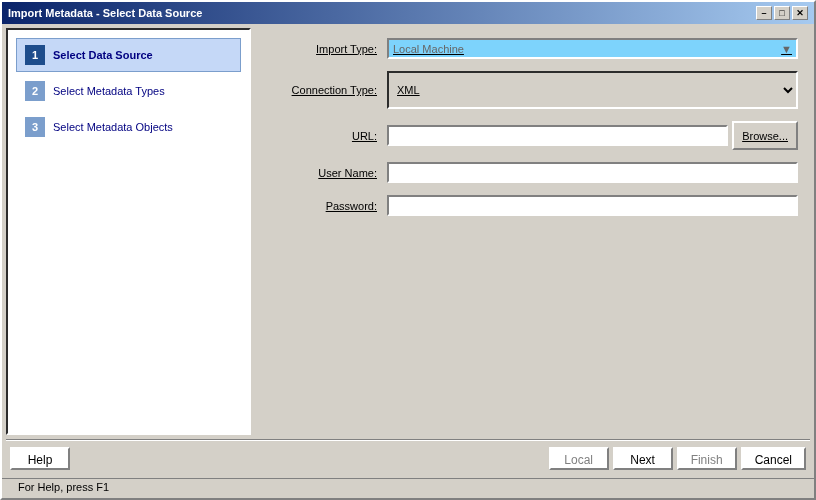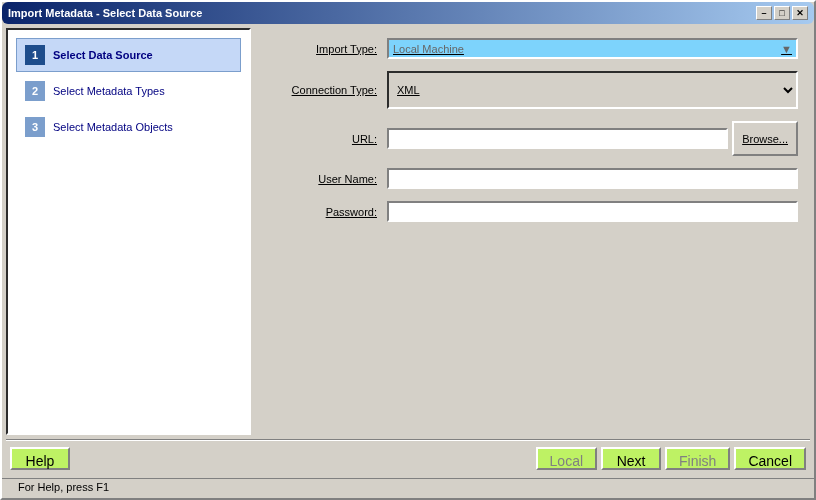--- a/index.html
+++ b/index.html
@@ -25,21 +25,20 @@
 
     .title-bar {
       background: linear-gradient(to right, #0a246a, #a6caf0);
       color: white;
       padding: 3px 6px;
       display: flex;
       align-items: center;
       justify-content: space-between;
       height: 22px;
       flex-shrink: 0;
-      border-radius: 6px;
     }
 
     .title-bar-text {
       font-size: 11px;
       font-weight: bold;
       color: white;
     }
 
     .title-bar-buttons {
       display: flex;
@@ -210,21 +209,21 @@
       border-left-color: #808080;
       border-right-color: #ffffff;
       border-bottom-color: #ffffff;
       background: #ffffff;
       padding: 0 3px;
       font-size: 11px;
       font-family: 'Tahoma', 'Arial', sans-serif;
     }
 
     .browse-btn {
-      height: 35px;
+      height: 29px;
       padding: 0 8px;
       background: #d4d0c8;
       border: 2px solid;
       border-top-color: #ffffff;
       border-left-color: #ffffff;
       border-right-color: #808080;
       border-bottom-color: #808080;
       font-size: 11px;
       font-family: 'Tahoma', 'Arial', sans-serif;
       cursor: pointer;
@@ -243,27 +242,27 @@
       display: flex;
       align-items: center;
       padding: 6px 4px 4px 4px;
       gap: 4px;
       flex-shrink: 0;
     }
 
     .bottom-btn {
       height: 23px;
       padding: 4px 12px;
-      background: #bef264;
+      background: #ffffff;
       border: 2px solid;
       border-top-color: #ffffff;
       border-left-color: #ffffff;
       border-right-color: #808080;
       border-bottom-color: #808080;
-      font-size: 14px;
+      font-size: 12px;
       font-family: 'Tahoma', 'Arial', sans-serif;
       cursor: pointer;
       min-width: 60px;
     }
 
     .bottom-btn:disabled {
       color: #808080;
       cursor: default;
     }
 

